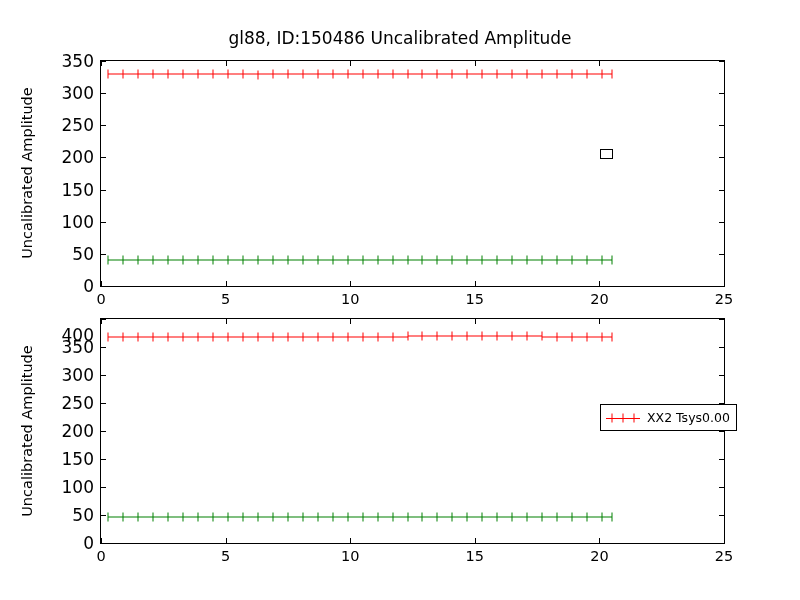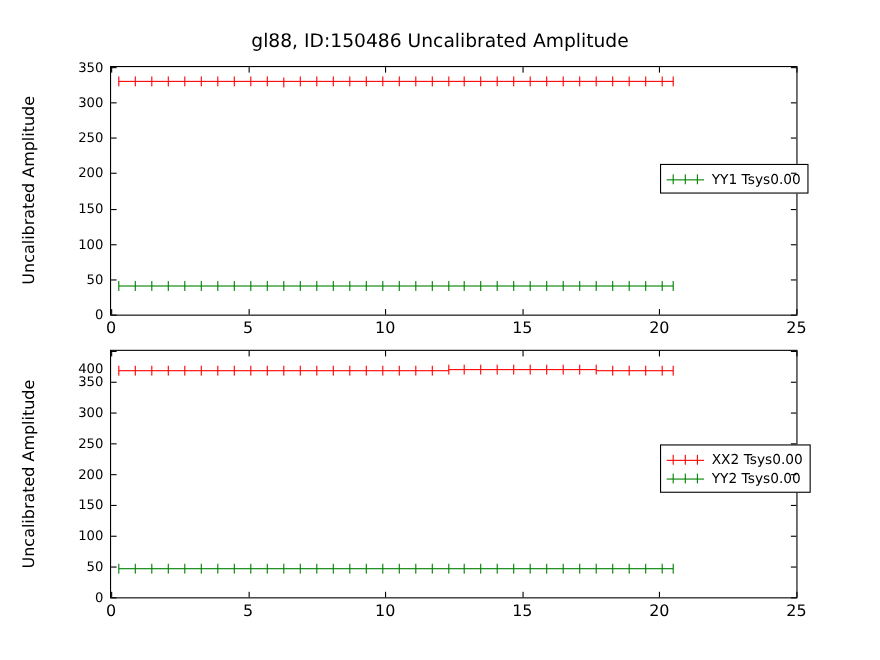--- a/index.html
+++ b/index.html
@@ -78,21 +78,21 @@
   }
   .tick-x.top {
     bottom: auto;
     top: 0px;
   }
   .ticklabel-y {
     position: absolute;
     right: 100%;
     margin-right: 7px;
     transform: translateY(-50%);
-    font-size: 12px;
+    font-size: 17px;
     white-space: nowrap;
     color: #000000;
   }
   .ticklabel-x {
     position: absolute;
     top: 100%;
     margin-top: 5px;
     transform: translateX(-50%);
     font-size: 14.5px;
     white-space: nowrap;
@@ -338,29 +338,20 @@
           <div class="marker" style="left: 426.132px; top: 198.643px;"></div>
           <div class="marker" style="left: 441.084px; top: 198.643px;"></div>
           <div class="marker" style="left: 456.036px; top: 199.286px;"></div>
           <div class="marker" style="left: 470.988px; top: 199.286px;"></div>
           <div class="marker" style="left: 485.94px; top: 199.286px;"></div>
           <div class="marker" style="left: 500.892px; top: 199.286px;"></div>
           <div class="marker" style="left: 510.86px; top: 199.286px;"></div>
         </div>
       </div>
     <div class="legend" id="legend-top">
-        <div class="legend-row">
-          <span class="legend-key series-green">
-            <span class="lk-line"></span>
-            <span class="lk-mark" style="left: 17%;"></span>
-            <span class="lk-mark" style="left: 50%;"></span>
-            <span class="lk-mark" style="left: 83%;"></span>
-          </span>
-          <span class="legend-text">YY1 Tsys0.00</span>
-        </div>
       </div>
   <div class="tick-y" style="top: 225px;"></div>
       <div class="tick-y right" style="top: 225px;"></div>
       <div class="ticklabel-y" style="top: 225px;">0</div>
       <div class="tick-y" style="top: 192.857px;"></div>
       <div class="tick-y right" style="top: 192.857px;"></div>
       <div class="ticklabel-y" style="top: 192.857px;">50</div>
       <div class="tick-y" style="top: 160.714px;"></div>
       <div class="tick-y right" style="top: 160.714px;"></div>
       <div class="ticklabel-y" style="top: 160.714px;">100</div>
@@ -547,29 +538,20 @@
     <div class="legend" id="legend-bottom">
         <div class="legend-row">
           <span class="legend-key series-red">
             <span class="lk-line"></span>
             <span class="lk-mark" style="left: 17%;"></span>
             <span class="lk-mark" style="left: 50%;"></span>
             <span class="lk-mark" style="left: 83%;"></span>
           </span>
           <span class="legend-text">XX2 Tsys0.00</span>
         </div>
-        <div class="legend-row">
-          <span class="legend-key series-green">
-            <span class="lk-line"></span>
-            <span class="lk-mark" style="left: 17%;"></span>
-            <span class="lk-mark" style="left: 50%;"></span>
-            <span class="lk-mark" style="left: 83%;"></span>
-          </span>
-          <span class="legend-text">YY2 Tsys0.00</span>
-        </div>
       </div>
   <div class="tick-y" style="top: 224px;"></div>
       <div class="tick-y right" style="top: 224px;"></div>
       <div class="ticklabel-y" style="top: 224px;">0</div>
       <div class="tick-y" style="top: 196px;"></div>
       <div class="tick-y right" style="top: 196px;"></div>
       <div class="ticklabel-y" style="top: 196px;">50</div>
       <div class="tick-y" style="top: 168px;"></div>
       <div class="tick-y right" style="top: 168px;"></div>
       <div class="ticklabel-y" style="top: 168px;">100</div>

